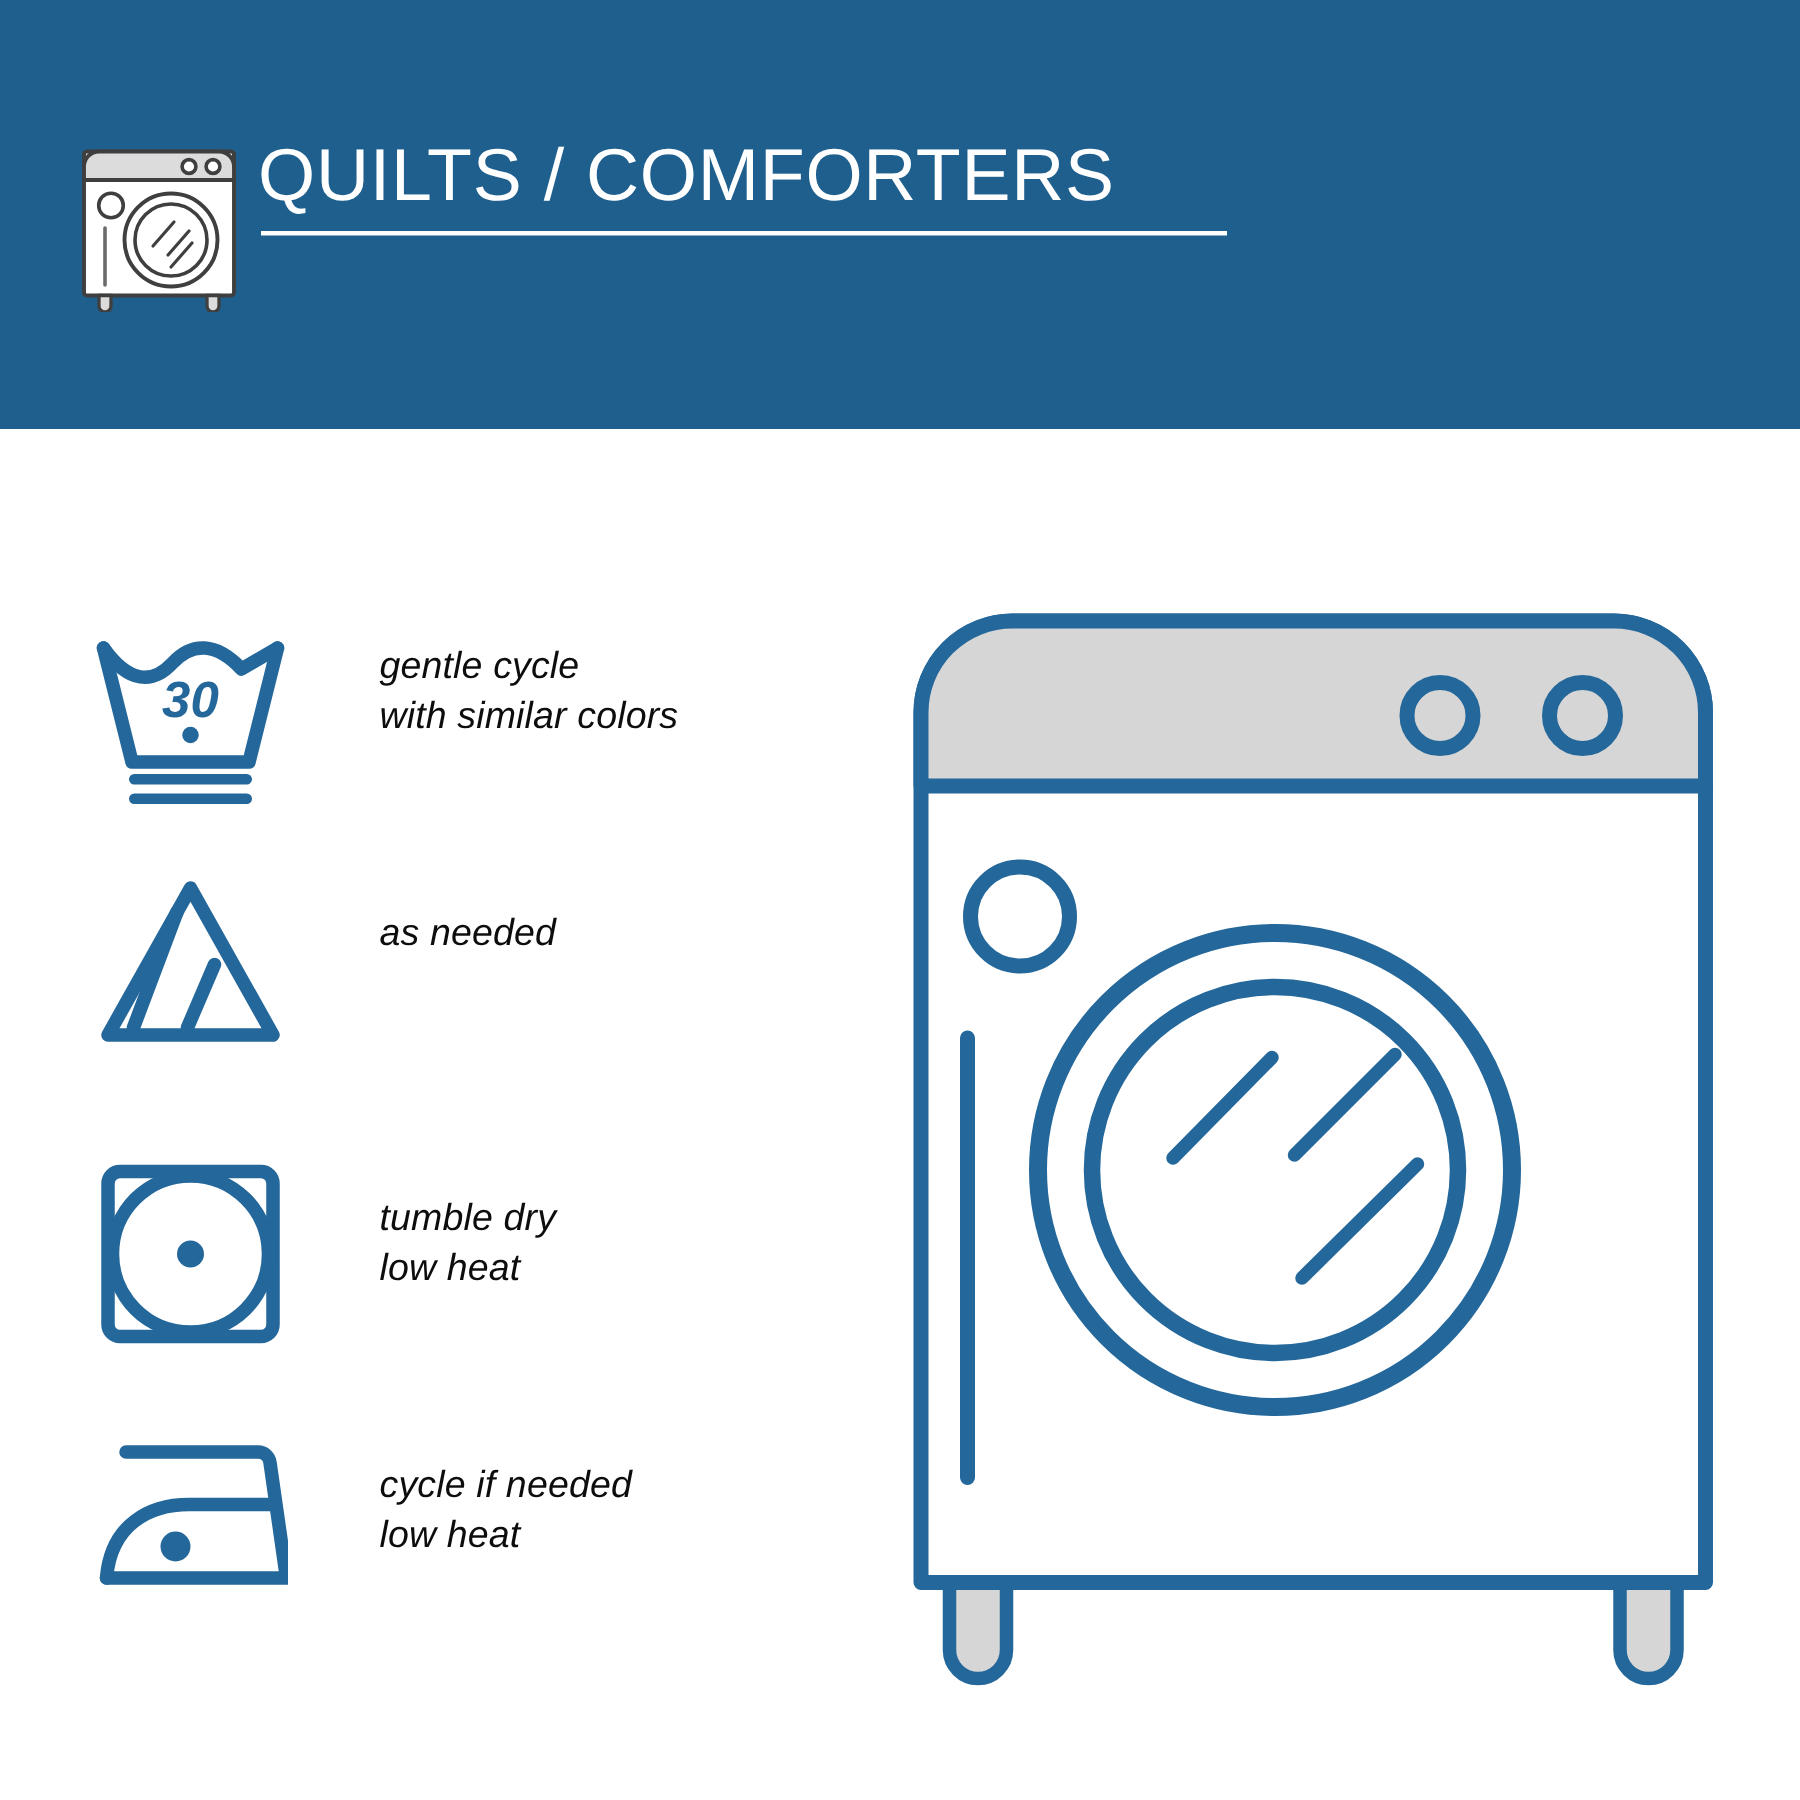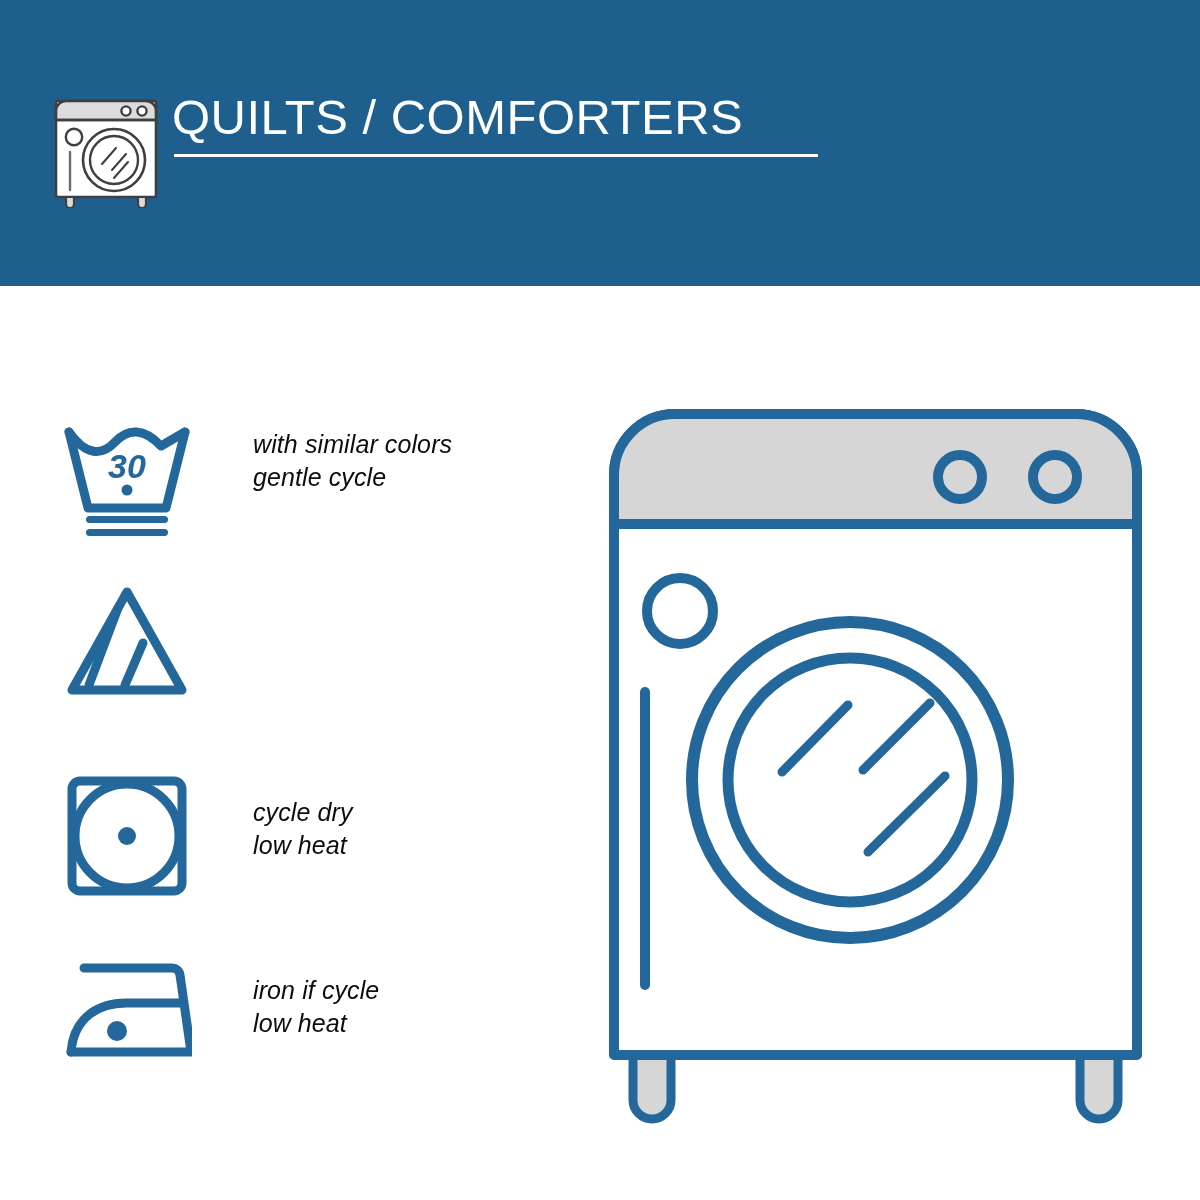--- a/index.html
+++ b/index.html
@@ -167,62 +167,63 @@
 
           <text x="65" y="62" text-anchor="middle" font-family="Liberation Sans, sans-serif" font-size="34" font-weight="700" fill="#24679A">30</text>
 
           <circle cx="65" cy="74" r="5.5" fill="#24679A"></circle>
 
           <rect x="24" y="100" width="82" height="7" rx="3.5" fill="#24679A"></rect>
           <rect x="24" y="113" width="82" height="7" rx="3.5" fill="#24679A"></rect>
         </svg>
       </div>
       <div class="care-text">
+        <div>gentle cycle</div>
         <div>with similar colors</div>
-        <div>gentle cycle</div>
       </div>
     </div>
 
     <div class="care-row" id="row-bleach">
       <div class="care-icon">
         <svg viewBox="0 0 130 120" width="130" height="120" xmlns="http://www.w3.org/2000/svg">
           <path d="M65 10 L120 108 H10 Z" fill="none" stroke="#24679A" stroke-width="9" stroke-linejoin="round"></path>
           <line x1="56" y1="26" x2="27" y2="103" stroke="#24679A" stroke-width="9" stroke-linecap="round"></line>
           <line x1="81" y1="61" x2="63" y2="103" stroke="#24679A" stroke-width="9" stroke-linecap="round"></line>
         </svg>
       </div>
       <div class="care-text">
+        <div>as needed</div>
       </div>
     </div>
 
     <div class="care-row" id="row-dry">
       <div class="care-icon">
         <svg viewBox="0 0 130 120" width="130" height="120" xmlns="http://www.w3.org/2000/svg">
           <rect x="10" y="5" width="110" height="110" rx="8" ry="8" fill="none" stroke="#24679A" stroke-width="9"></rect>
           <circle cx="65" cy="60" r="52" fill="none" stroke="#24679A" stroke-width="9"></circle>
           <circle cx="65" cy="60" r="9" fill="#24679A"></circle>
         </svg>
       </div>
       <div class="care-text">
-        <div>cycle dry</div>
+        <div>tumble dry</div>
         <div>low heat</div>
       </div>
     </div>
 
     <div class="care-row" id="row-iron">
       <div class="care-icon">
         <svg viewBox="0 0 130 120" width="130" height="120" xmlns="http://www.w3.org/2000/svg">
 
           <path d="M22 12 H110 a8 8 0 0 1 8 7 L129 96 H9" fill="none" stroke="#24679A" stroke-width="9" stroke-linecap="round" stroke-linejoin="round"></path>
           <path d="M9 96 C12 60 38 47 64 47 H121" fill="none" stroke="#24679A" stroke-width="9" stroke-linecap="round" stroke-linejoin="round"></path>
           <circle cx="55" cy="75" r="10" fill="#24679A"></circle>
         </svg>
       </div>
       <div class="care-text">
-        <div>iron if cycle</div>
+        <div>cycle if needed</div>
         <div>low heat</div>
       </div>
     </div>
 
   </div>
 
   <div id="washer-illustration">
     <svg viewBox="0 0 570 730" width="570" height="730" xmlns="http://www.w3.org/2000/svg">
 
       <g>

